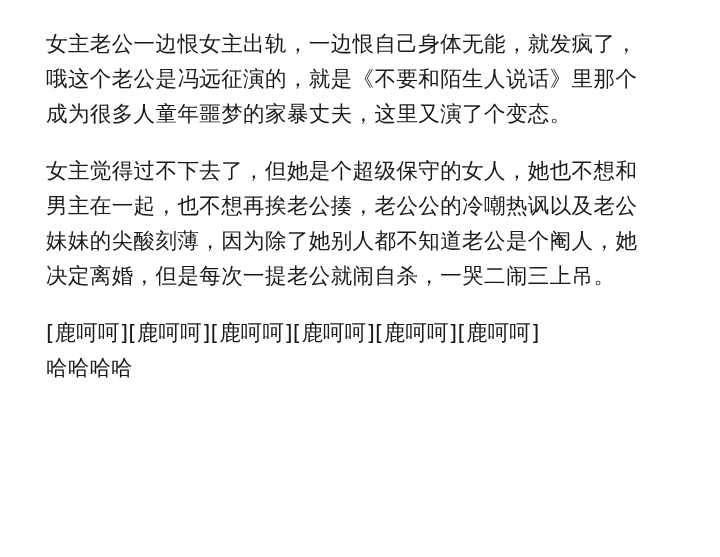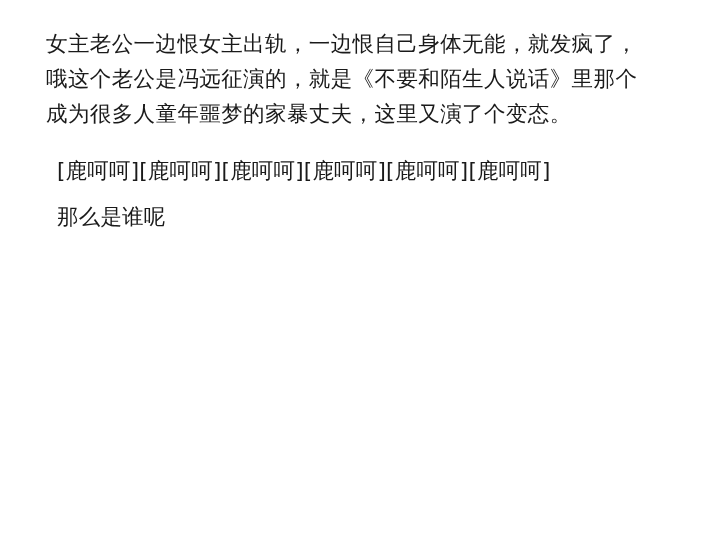--- a/index.html
+++ b/index.html
@@ -29,24 +29,25 @@
     margin: 0 0 22px 0;
     font-weight: 500;
     word-break: break-all;
   }
   .tags {
     color: #1a1a1a;
     font-size: 21.5px;
     line-height: 35px;
     letter-spacing: 0.2px;
     font-weight: 500;
-    margin: 11px;
+    margin: 0;
     word-break: break-all;
   }
 </style>
 </head>
 <body>
 
 <div class="page">
   <p class="para">女主老公一边恨女主出轨，一边恨自己身体无能，就发疯了，哦这个老公是冯远征演的，就是《不要和陌生人说话》里那个成为很多人童年噩梦的家暴丈夫，这里又演了个变态。</p>
+  <p class="para">女主觉得过不下去了，但她是个超级保守的女人，她也不想和男主在一起，也不想再挨老公揍，老公公的冷嘲热讽以及老公妹妹的尖酸刻薄，因为除了她别人都不知道老公是个阉人，她决定离婚，但是每次一提老公就闹自杀，一哭二闹三上吊。</p>
   <p class="tags">[鹿呵呵][鹿呵呵][鹿呵呵][鹿呵呵][鹿呵呵][鹿呵呵]</p>
-  <p class="tags last">那么是谁呢</p>
+  <p class="tags last">哈哈哈哈</p>
 </div>
 
 </body></html>

